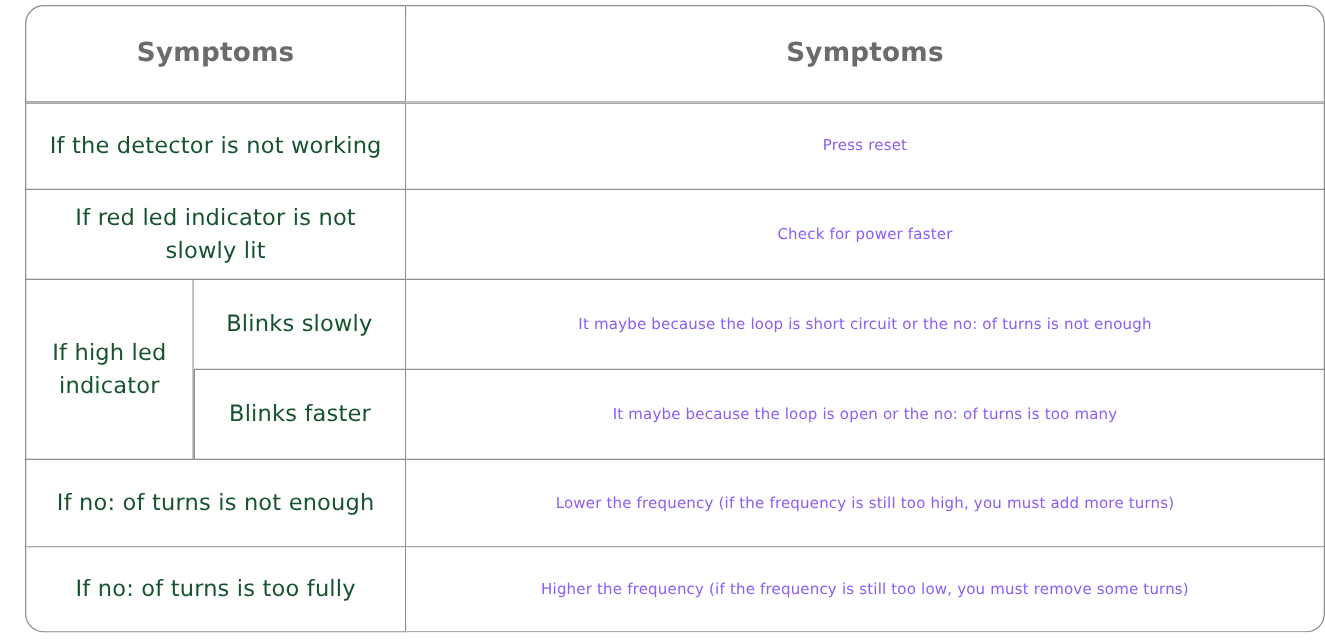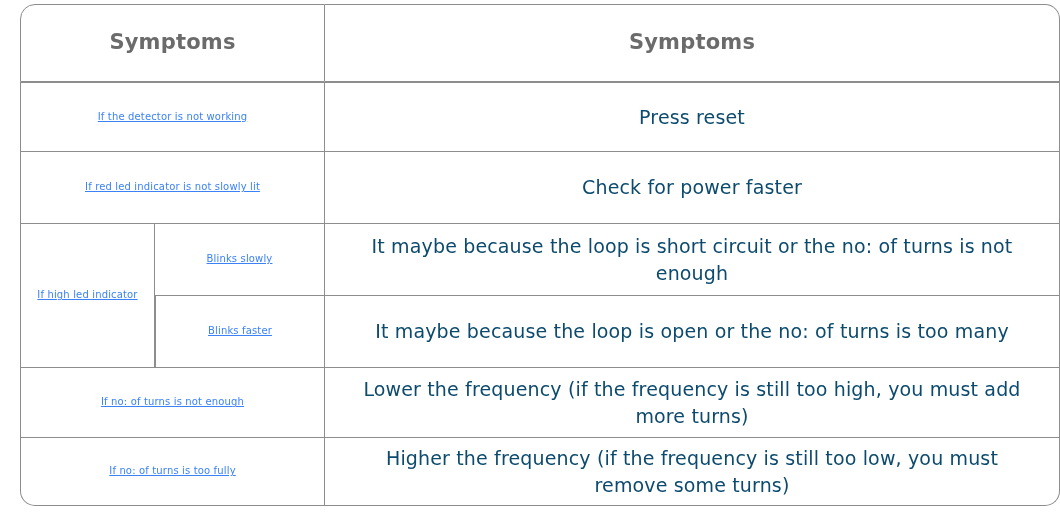--- a/index.html
+++ b/index.html
@@ -73,30 +73,29 @@
   .col-solution  { width: 735px; }
 
   .hdr {
     font-size: 21px;
     font-weight: bold;
     color: #6b6b6b;
     letter-spacing: 0.2px;
   }
 
   .cell-text {
-    font-size: 10px;
-    color: #3b82f6;
+    font-size: 18px;
+    color: #14532d;
     letter-spacing: 0.15px;
     display: block;
-    text-decoration: underline;
   }
 
   .sol-text {
-    font-size: 19px;
-    color: #0c4a6e;
+    font-size: 12px;
+    color: #8b5cf6;
     letter-spacing: 0.15px;
     display: block;
     max-width: 680px;
     margin: 0 auto;
   }
 
   .row-hdr   { height: 78px; }
   .row-r1    { height: 70px; }
   .row-r2    { height: 72px; }
   .row-r3    { height: 72px; }

